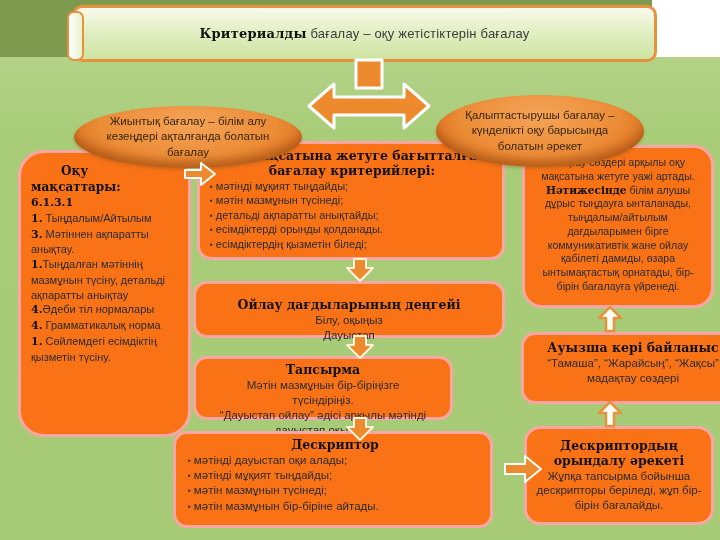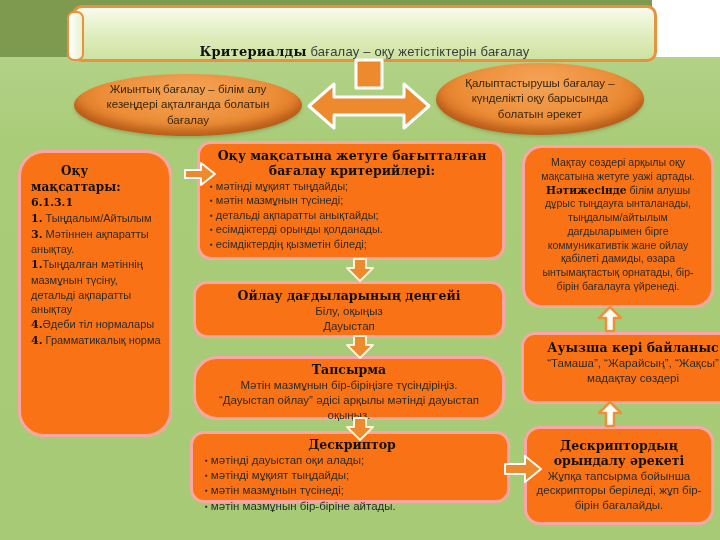--- a/index.html
+++ b/index.html
@@ -9,52 +9,52 @@
 
   
   .green-panel{left:0;top:56px;width:720px;height:484px;
     background:linear-gradient(180deg,#b3d287 0%,#a8cc78 18%,#a6ca75 100%);}
   .dark-band{left:0;top:0;width:652px;height:57px;background:#7d9a4f;}
   .white-corner{left:652px;top:0;width:68px;height:57px;background:#ffffff;}
 
   
   .title-box{left:72px;top:5px;width:585px;height:57px;border:3px solid #e8923f;border-radius:10px;
     background:linear-gradient(180deg,#f8fbec 0%,#e3efc4 45%,#cde3a0 100%);
-    display:flex;align-items:flex-end;justify-content:center;z-index:5;
+    display:flex;align-items:center;justify-content:center;z-index:5;
     font-size:13px;color:#3c3c3c;letter-spacing:.2px;}
   .title-tab{position:absolute;left:-8px;top:3px;width:13px;height:46px;border:2px solid #e8923f;
     border-radius:7px;background:linear-gradient(90deg,#ffffff,#e8f2cd);}
   .title-box b{font-weight:bold;}
 
   
   .ellipse{border-radius:50%;display:flex;align-items:center;justify-content:center;text-align:center;
     background:radial-gradient(ellipse at 50% 28%,#f4a458 0%,#ec8c36 55%,#d2691c 88%,#bf5d14 100%);
     box-shadow:inset 0 -7px 9px rgba(120,50,0,.38), 0 2px 3px rgba(90,70,30,.25);
-    color:#38260c;font-size:11.5px;line-height:1.32;padding:6px 16px;z-index:4;}
+    color:#38260c;font-size:11.5px;line-height:1.32;padding:6px 16px;z-index:4;margin-top:32px;}
   .ellipse-left{left:74px;top:74px;width:228px;height:62px;}
   .ellipse-right{left:436px;top:63px;width:208px;height:72px;}
 
   
   .card{background:#f97316;border:3px solid #fca5a5;z-index:3;color:#2b2b2b;}
   .hd{font-family:"DejaVu Serif","Liberation Serif",serif;font-weight:bold;color:#111;
       text-align:center;font-size:12.5px;line-height:1.18;}
   b{font-family:"DejaVu Serif","Liberation Serif",serif;color:#111;}
 
-  .goals-box{left:18px;top:150px;width:154px;height:287px;border-radius:26px;
+  .goals-box{left:18px;top:150px;width:173px;height:287px;border-radius:26px;
     padding:10px 8px 6px 10px;font-size:11px;line-height:1.34;}
   .goals-head{font-family:"DejaVu Serif","Liberation Serif",serif;font-weight:bold;color:#111;
     font-size:12px;text-indent:30px;}
 
   .criteria-box{left:197px;top:141px;width:308px;height:119px;border-radius:14px;
     padding:5px 8px 4px 10px;font-size:11px;line-height:1.33;}
   .thinking-box{left:193px;top:281px;width:312px;height:57px;border-radius:14px;
-    padding:5px 8px;font-size:11.5px;line-height:1.3;text-align:center;}
-  .task-box{left:193px;top:356px;width:312px;height:64px;border-radius:24px;
+    padding:14px 8px;font-size:11.5px;line-height:1.3;text-align:center;}
+  .task-box{left:193px;top:356px;width:260px;height:64px;border-radius:14px;
     padding:4px 22px;font-size:11.5px;line-height:1.3;text-align:center;}
-  .descriptor-box{left:190px;top:431px;width:320px;height:72px;border-radius:14px;
+  .descriptor-box{left:173px;top:431px;width:320px;height:97px;border-radius:14px;
     padding:4px 8px 4px 12px;font-size:11.5px;line-height:1.33;}
 
   .result-box{left:522px;top:145px;width:192px;height:163px;border-radius:20px;
     padding:8px 9px;font-size:10.6px;line-height:1.3;text-align:center;}
   .feedback-box{left:521px;top:332px;width:224px;height:72px;border-radius:14px;
     padding:6px 8px;font-size:11.5px;line-height:1.3;text-align:center;}
   .descaction-box{left:524px;top:426px;width:190px;height:99px;border-radius:16px;
     padding:10px 8px;font-size:11.5px;line-height:1.3;text-align:center;}
 
   .bullet-line .blt{font-size:8px;vertical-align:1px;margin-right:3px;}
@@ -86,20 +86,21 @@
 
 <div class="abs card goals-box">
   <div class="goals-head">Оқу мақсаттары:</div>
   <div>
       <div class="goal-line"><b>6.1.3.1</b></div>
       <div class="goal-line"><b>1.</b> Тыңдалым/Айтылым</div>
       <div class="goal-line"><b>3.</b> Мәтіннен ақпаратты анықтау.</div>
       <div class="goal-line"><b>1.</b>Тыңдалған мәтіннің мазмұнын түсіну, детальді ақпаратты анықтау</div>
       <div class="goal-line"><b>4.</b>Әдеби тіл нормалары</div>
       <div class="goal-line"><b>4.</b> Грамматикалық норма</div>
+      <div class="goal-line"><b>1.</b> Сөйлемдегі есімдіктің қызметін түсіну.</div>
     </div>
 </div>
 
 <svg class="abs arrow" style="left:183px;top:160px" width="34" height="28" viewBox="0 0 34 28">
   <polygon points="2,10 18,10 18,3 32,14 18,25 18,18 2,18" fill="#ed8a2e" stroke="#ffffff" stroke-width="2" stroke-linejoin="round"></polygon>
 </svg>
 
 <div class="abs card criteria-box">
   <div class="hd">Оқу мақсатына жетуге бағытталған бағалау критерийлері:</div>
   <div>

